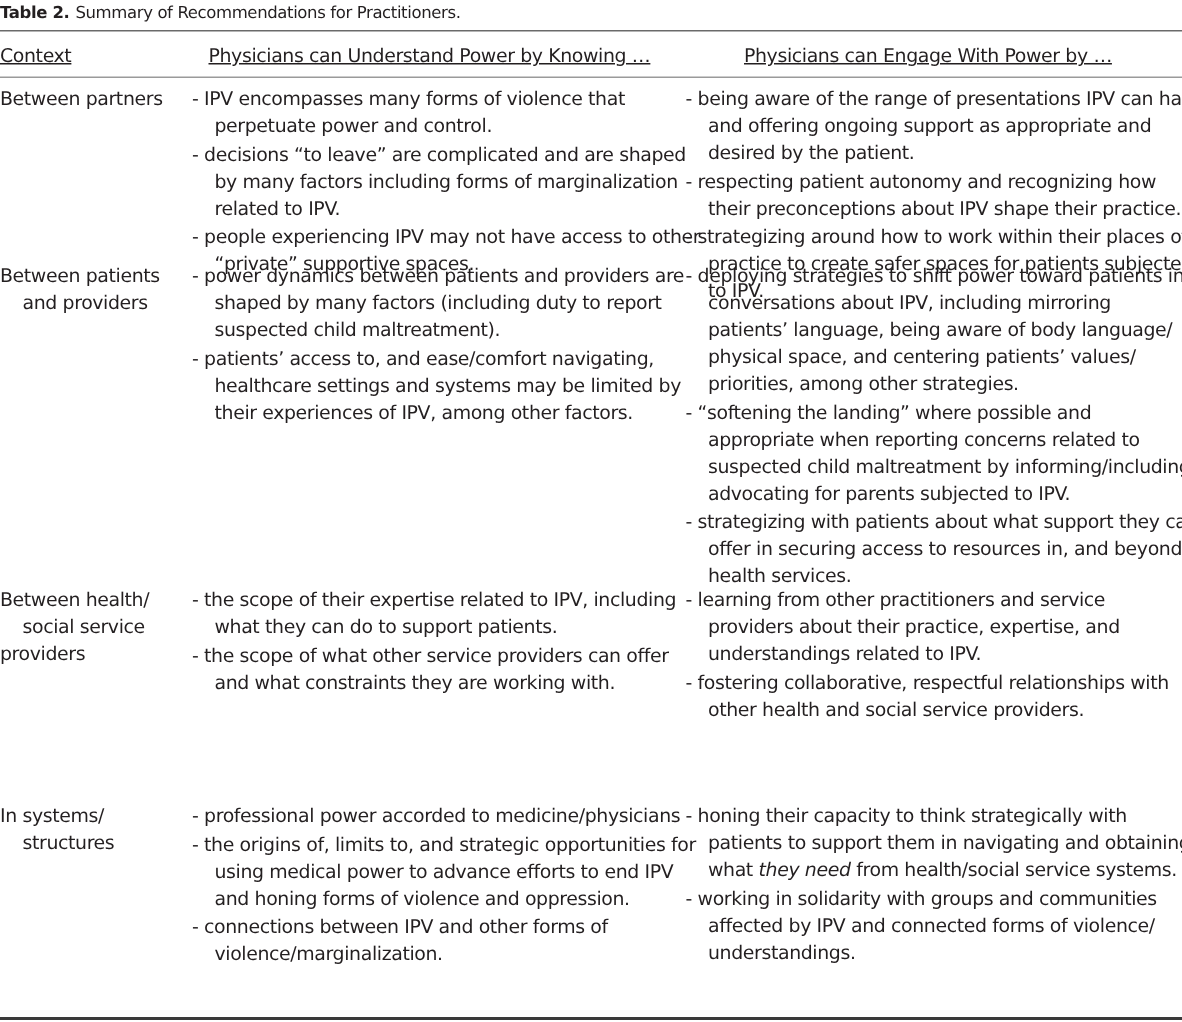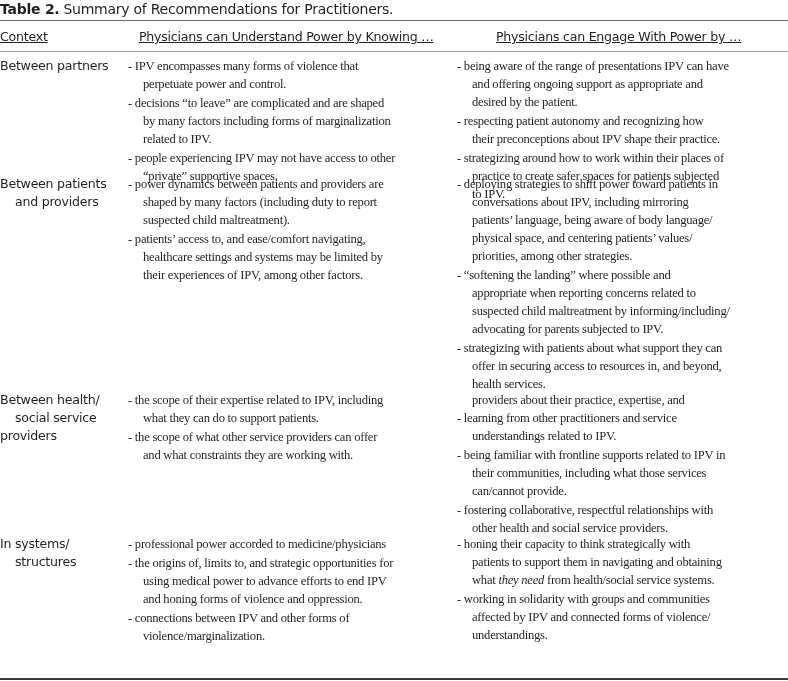--- a/index.html
+++ b/index.html
@@ -3,38 +3,38 @@
 <meta charset="utf-8">
 <style>
   html, body { margin: 0; padding: 0; background: #ffffff; }
   body {
     width: 788px; height: 681px; overflow: hidden; position: relative;
     font-family: "DejaVu Sans", sans-serif; color: #231f20;
     font-size: 12.6px; letter-spacing: -0.25px;
   }
   .caption {
     position: absolute; left: 0; top: 0; height: 18px; line-height: 18px;
-    font-size: 14px; white-space: nowrap;
+    font-size: 11px; white-space: nowrap;
   }
   .caption .label { font-weight: bold; margin-right: 4px; }
   .rule { position: absolute; left: 0; width: 788px; }
   .rule.top { top: 20px; height: 1px; background: #6a6a6a; }
   .rule.header { top: 51px; height: 1px; background: #9a9a9a; }
   .rule.bottom { top: 678px; height: 2px; background: #3a3a3a; }
 
   .hdr { position: absolute; top: 28px; height: 18px; line-height: 18px; white-space: nowrap; text-decoration: underline; }
   .hdr.c1 { left: 0; }
   .hdr.c2 { left: 139px; }
   .hdr.c3 { left: 496px; }
 
   .row { position: absolute; left: 0; width: 788px; }
   .ctx { position: absolute; left: 0; width: 124px; line-height: 18px; }
   .ctx .ln { display: block; white-space: nowrap; }
   .ctx .ln.indent { padding-left: 15px; }
-  .col { position: absolute; line-height: 18px; font-family: Liberation Serif, serif; }
+  .col { position: absolute; line-height: 18px; }
   .col.c2 { left: 128px; width: 330px; }
   .col.c3 { left: 457px; width: 331px; }
   .item { margin: 0 0 1px 0; }
   .item .ln { display: block; white-space: nowrap; }
   .item .ln.cont { padding-left: 15px; }
   em { font-style: italic; }
 </style>
 </head>
 <body>
 
@@ -136,28 +136,23 @@
           <span class="ln">- the scope of their expertise related to IPV, including</span>
           <span class="ln cont">what they can do to support patients.</span>
         </div>
         <div class="item">
           <span class="ln">- the scope of what other service providers can offer</span>
           <span class="ln cont">and what constraints they are working with.</span>
         </div>
       </div>
       <div class="col c3">
         <div class="item">
+          <span class="ln">- learning from other practitioners and service</span>
           <span class="ln cont">providers about their practice, expertise, and</span>
-          <span class="ln">- learning from other practitioners and service</span>
           <span class="ln cont">understandings related to IPV.</span>
-        </div>
-        <div class="item">
-          <span class="ln">- being familiar with frontline supports related to IPV in</span>
-          <span class="ln cont">their communities, including what those services</span>
-          <span class="ln cont">can/cannot provide.</span>
         </div>
         <div class="item">
           <span class="ln">- fostering collaborative, respectful relationships with</span>
           <span class="ln cont">other health and social service providers.</span>
         </div>
       </div>
     </div>
     <div class="row" style="top: 535px;">
       <div class="ctx">
         <span class="ln">In systems/</span>

